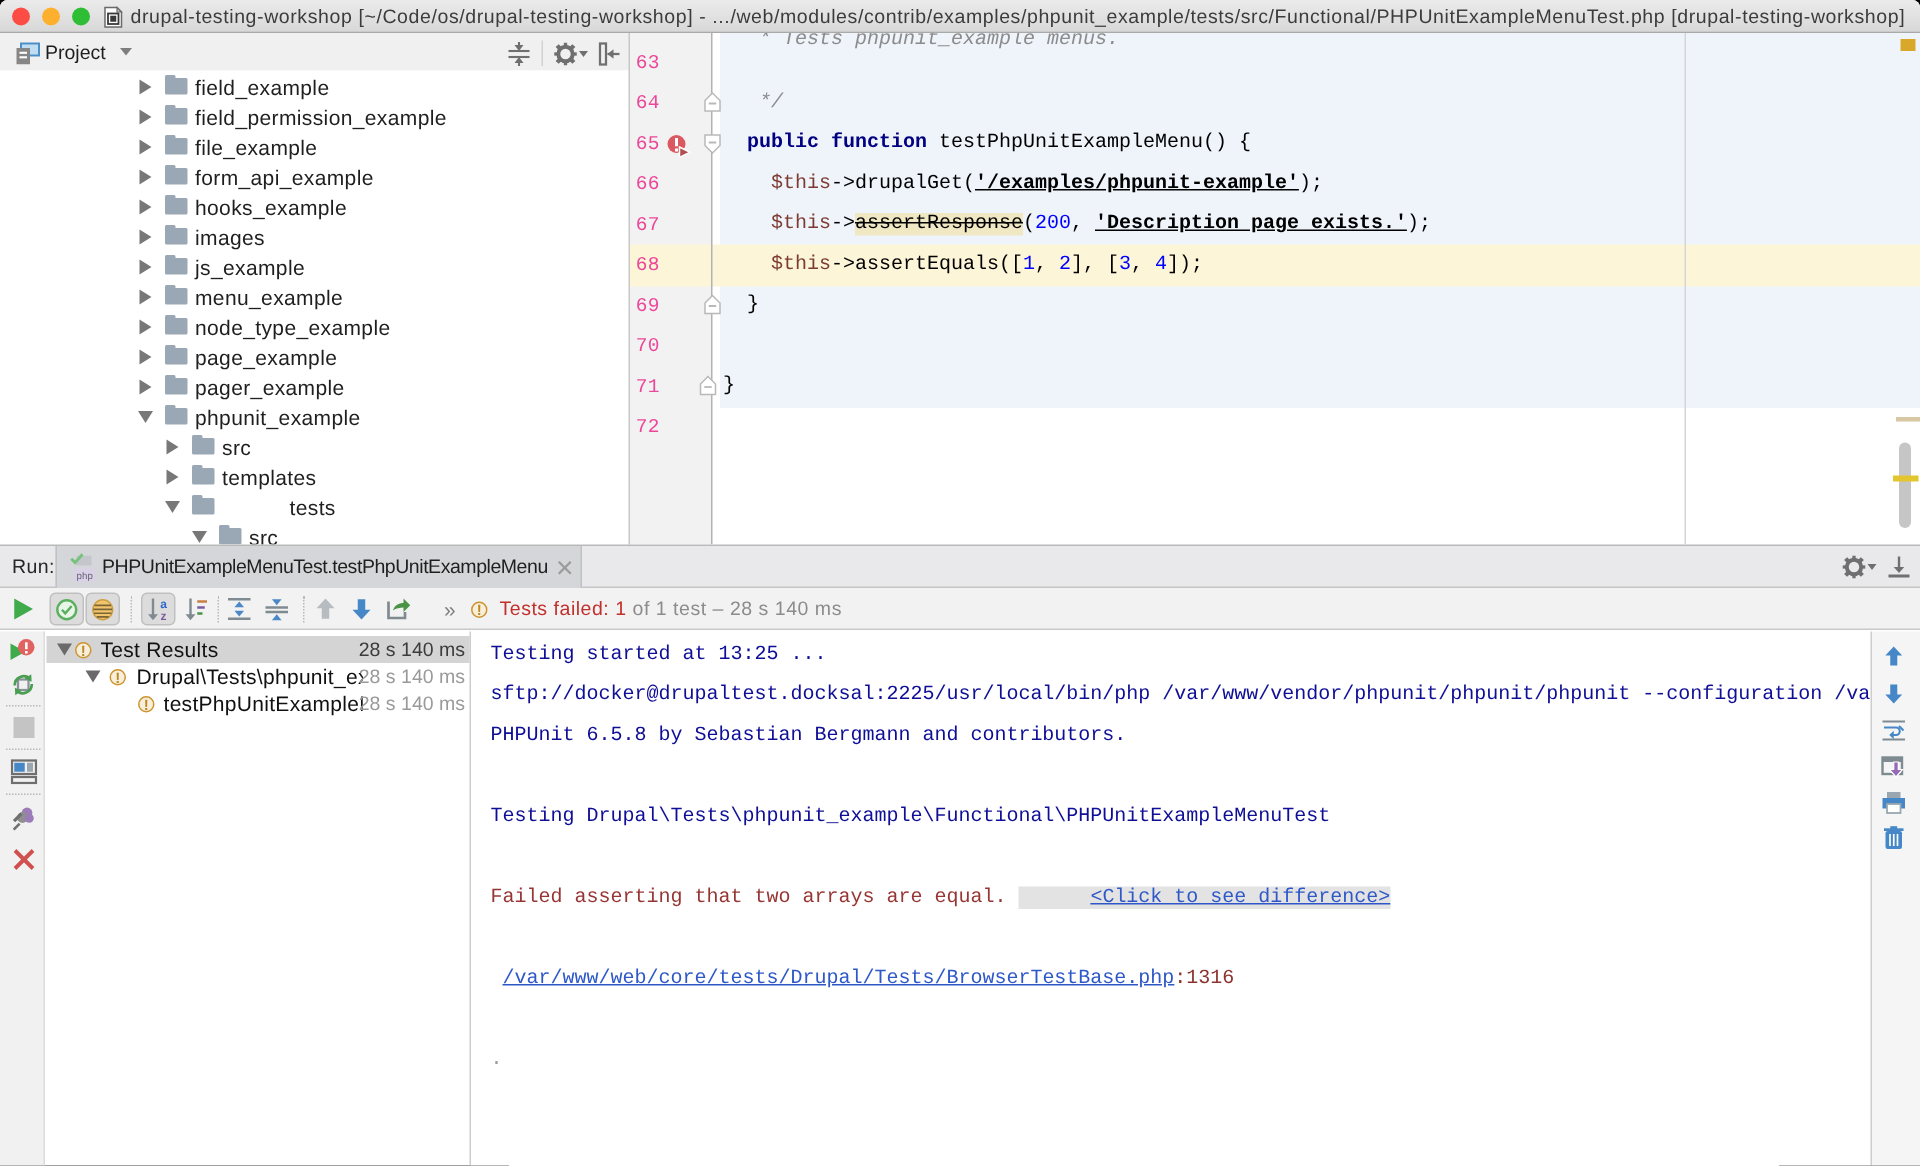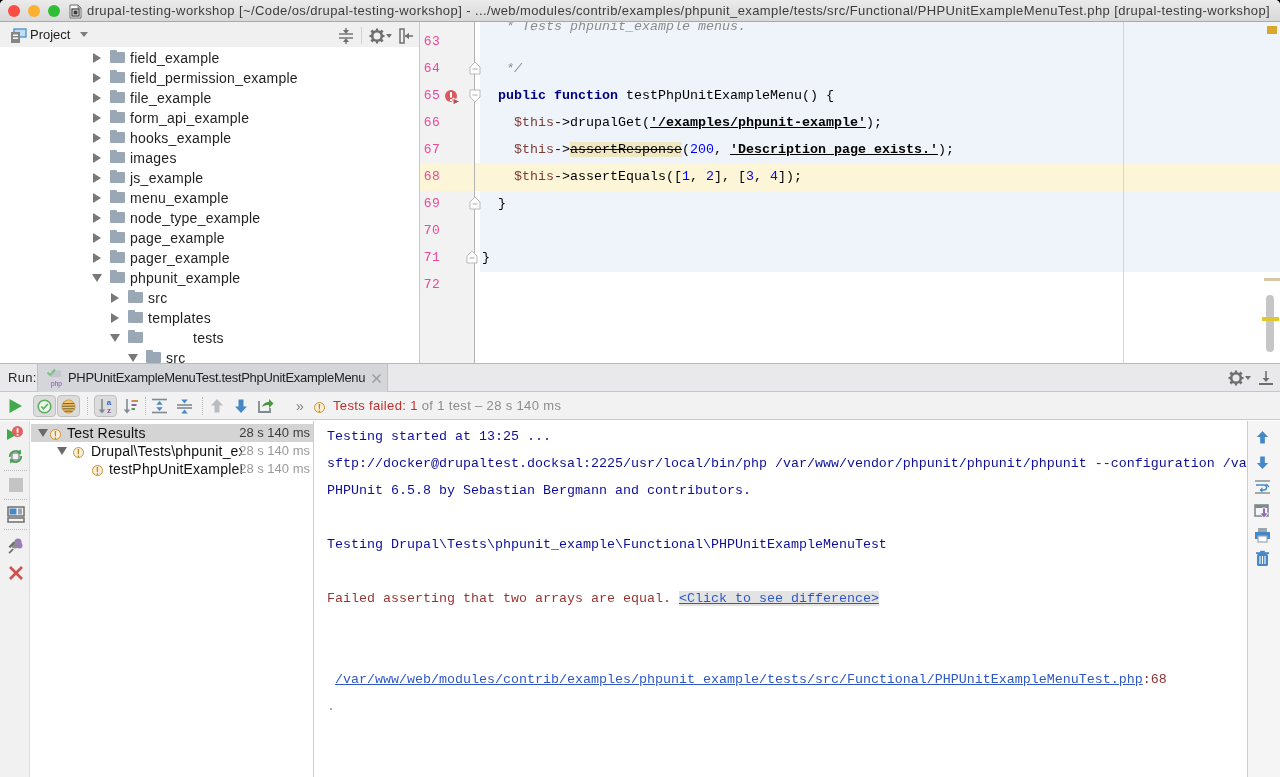--- a/index.html
+++ b/index.html
@@ -378,22 +378,22 @@
     <div class="abs" style="left:109px;top:39px;width:133px;height:18px;line-height:18px;font-size:14px;letter-spacing:0.2px;color:#111;overflow:hidden;">testPhpUnitExampleMe</div>
     <div class="abs" style="right:970px;top:39px;height:18px;line-height:18px;font-size:13px;color:#9a9a9a;white-space:pre;">28 s 140 ms</div>
 
     <div class="abs" style="left:313px;top:0;width:1px;height:356px;background:#cdcdcd;"></div>
 
     <div class="abs" style="left:314px;top:0;width:933px;height:356px;background:#fff;overflow:hidden;">
       <div class="conline" style="left:13px;top:2px;text-align:right;">Testing started at 13:25 ...</div>
       <div class="conline" style="left:13px;top:29px;">sftp://docker@drupaltest.docksal:2225/usr/local/bin/php /var/www/vendor/phpunit/phpunit/phpunit --configuration /var/www/web/core/phpunit.xml.dist</div>
       <div class="conline" style="left:13px;top:56px;">PHPUnit 6.5.8 by Sebastian Bergmann and contributors.</div>
       <div class="conline" style="left:13px;top:110px;">Testing Drupal\Tests\phpunit_example\Functional\PHPUnitExampleMenuTest</div>
-      <div class="conline" style="left:13px;top:164px;"><span style="color:#963634;">Failed asserting that two arrays are equal. </span><span class="clink" style="background:#e3e3e3;">&lt;Click to see difference&gt;</span></div>
-      <div class="conline" style="left:13px;top:245px;"> <span class="clink">/var/www/web/modules/contrib/examples/phpunit_example/tests/src/Functional/PHPUnitExampleMenuTest.php</span><span style="color:#8b3431;">:68</span></div>
+      <div class="conline" style="left:13px;top:164px;"><span style="color:#963634;">Failed asserting that two arrays are equal. </span><span class="clink" style="background:#e3e3e3;padding-left:48px;">&lt;Click to see difference&gt;</span></div>
+      <div class="conline" style="left:13px;top:218px;"> <span class="clink">/var/www/web/core/tests/Drupal/Tests/BrowserTestBase.php</span><span style="color:#8b3431;">:1316</span></div>
       <div class="conline" style="left:13px;top:272px;color:#9a9a9a;">.</div>
     </div>
 
     <div class="abs" style="left:1247px;top:0;width:1px;height:356px;background:#cdcdcd;"></div>
     <div class="abs" style="left:1248px;top:0;width:32px;height:356px;background:#f5f5f5;"></div>
     <svg class="abs" style="left:1255px;top:9px;" width="15" height="15" viewBox="0 0 16 16">
       <path d="M8 1 l6 6.5 h-3.5 v7 h-5 v-7 H2 z" fill="#4688c7"></path>
     </svg>
     <svg class="abs" style="left:1255px;top:34px;" width="15" height="15" viewBox="0 0 16 16">
       <path d="M8 15 l6 -6.5 h-3.5 v-7 h-5 v7 H2 z" fill="#4688c7"></path>

